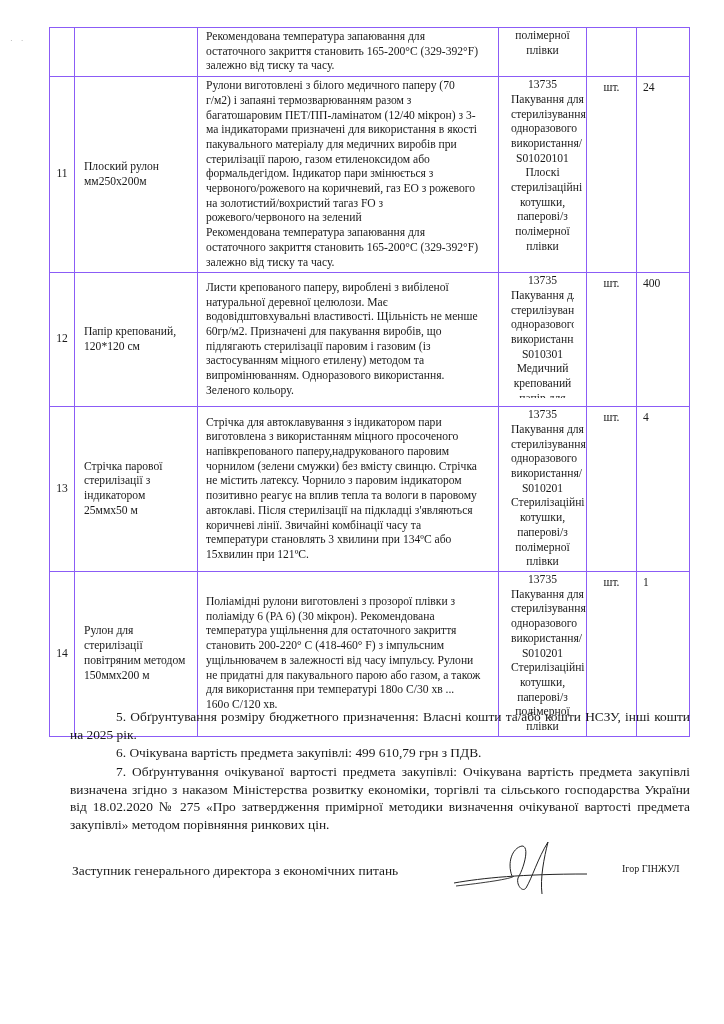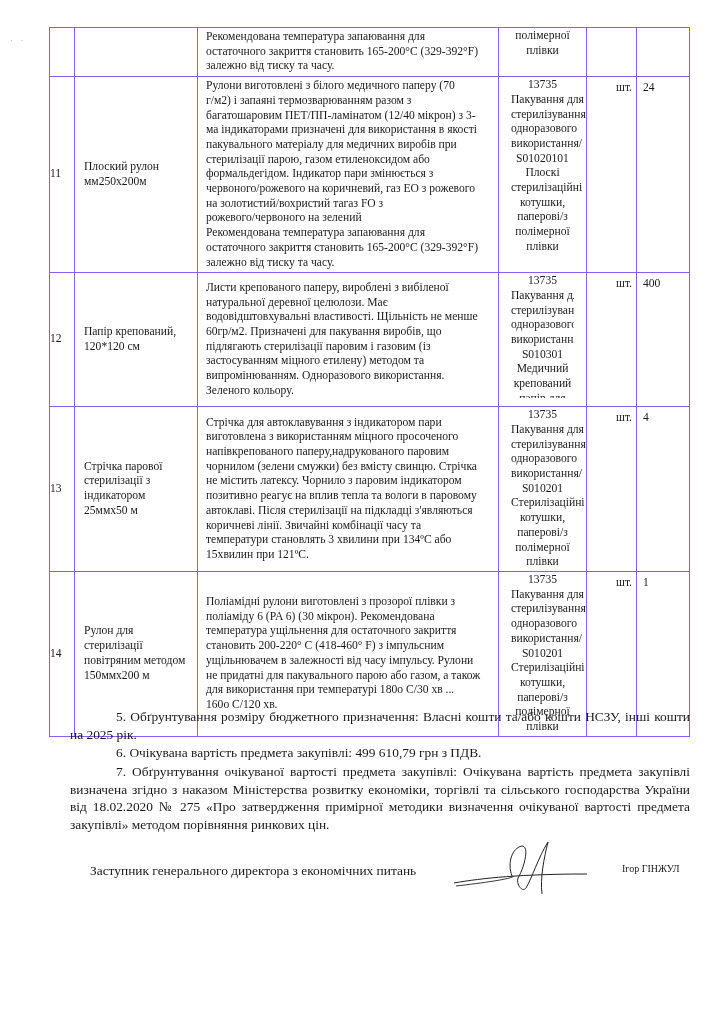--- a/index.html
+++ b/index.html
@@ -8,33 +8,33 @@
   .page { position: absolute; left: 0; top: 0; width: 724px; height: 1024px; }
 
   .specks { position: absolute; left: 10px; top: 36px; font-size: 8px; color: #9a9a9a; letter-spacing: 3px; }
 
   table.spec { position: absolute; left: 49px; top: 27px; border-collapse: collapse;
                table-layout: fixed; width: 640px; font-size: 11.6px; line-height: 14.7px; }
   table.spec td { border: 1px solid #8b5cf6; vertical-align: top; padding: 2px 4px; }
   col.c-num { width: 25px; } col.c-name { width: 123px; } col.c-desc { width: 301px; }
   col.c-code { width: 88px; } col.c-unit { width: 50px; } col.c-qty { width: 53px; }
 
-  td.num { vertical-align: middle !important; text-align: left; padding: 0 !important; }
+  td.num { vertical-align: middle !important; text-align: center; padding: 0 !important; }
   td.name { vertical-align: middle !important; padding-left: 9px !important; }
   td.code { text-align: center; padding: 1px 12px !important; }
-  td.unit { text-align: right; padding-top: 4px !important; margin-left: 28px; }
+  td.unit { text-align: center; padding-top: 4px !important; margin-left: 28px; }
   td.qty { padding-top: 4px !important; padding-left: 6px !important; }
   td.desc { padding-left: 8px !important; }
   td.desc.mid { vertical-align: middle !important; }
   .line { display: block; white-space: nowrap; }
   .codeclip { height: 124px; overflow: hidden; }
 
   .para { position: absolute; left: 70px; width: 620px; font-size: 13.4px; line-height: 17.5px; text-align: justify; }
   .para .ind { display: inline-block; width: 46px; }
-  .sig-label { position: absolute; left: 72px; top: 863px; font-size: 13.4px; margin-left: 18px; }
+  .sig-label { position: absolute; left: 72px; top: 863px; font-size: 13.4px; }
   .sig-name { position: absolute; left: 622px; top: 863px; font-size: 10px; }
   .signature { position: absolute; left: 452px; top: 838px; width: 140px; height: 60px; }
 </style>
 </head>
 <body>
 
 <div class="page">
   <div class="specks">· ·</div>
 
   <table class="spec">

